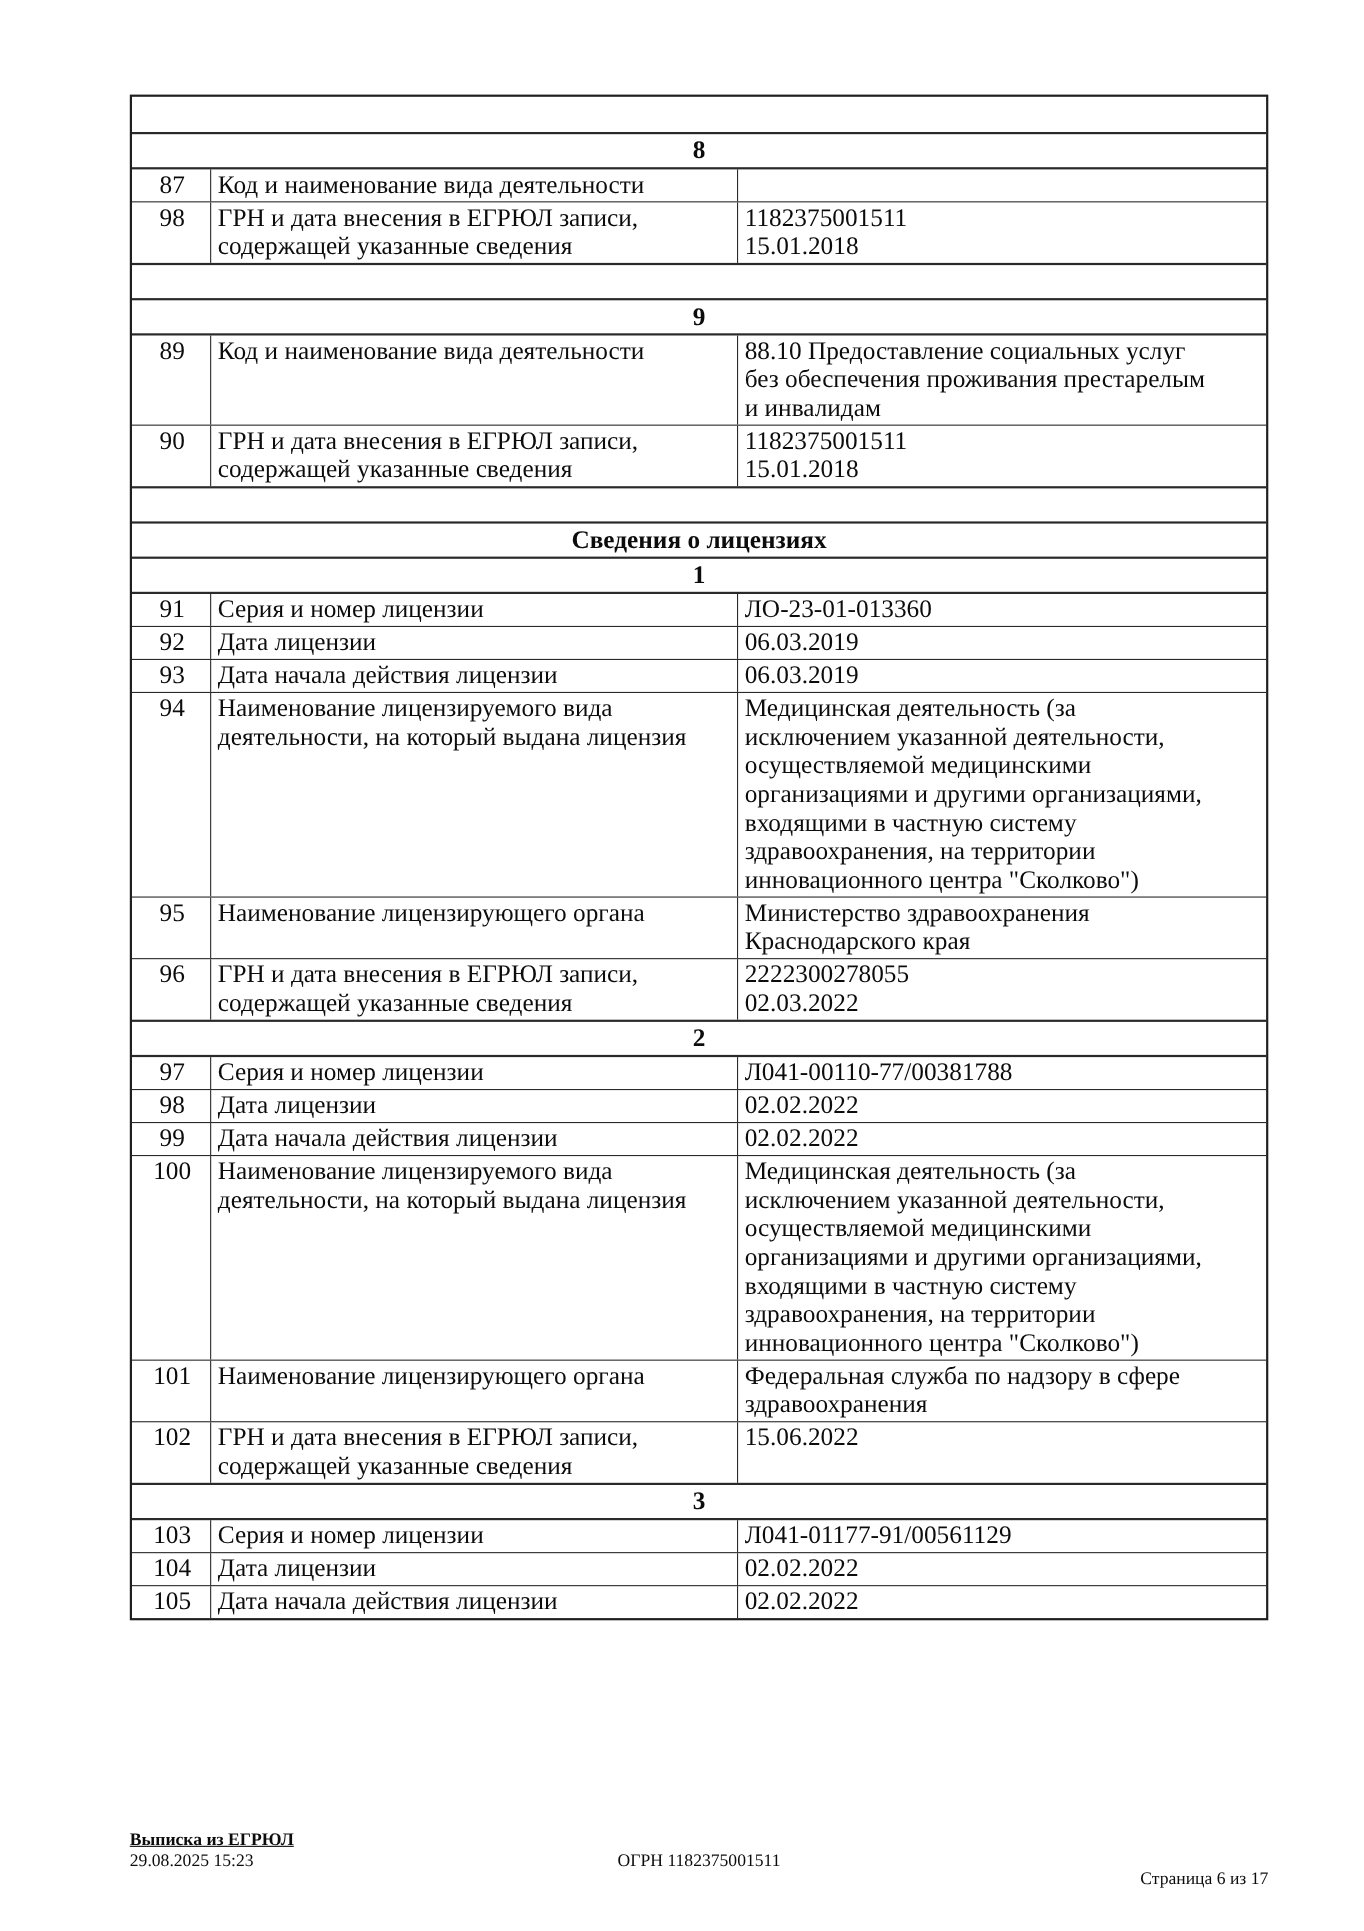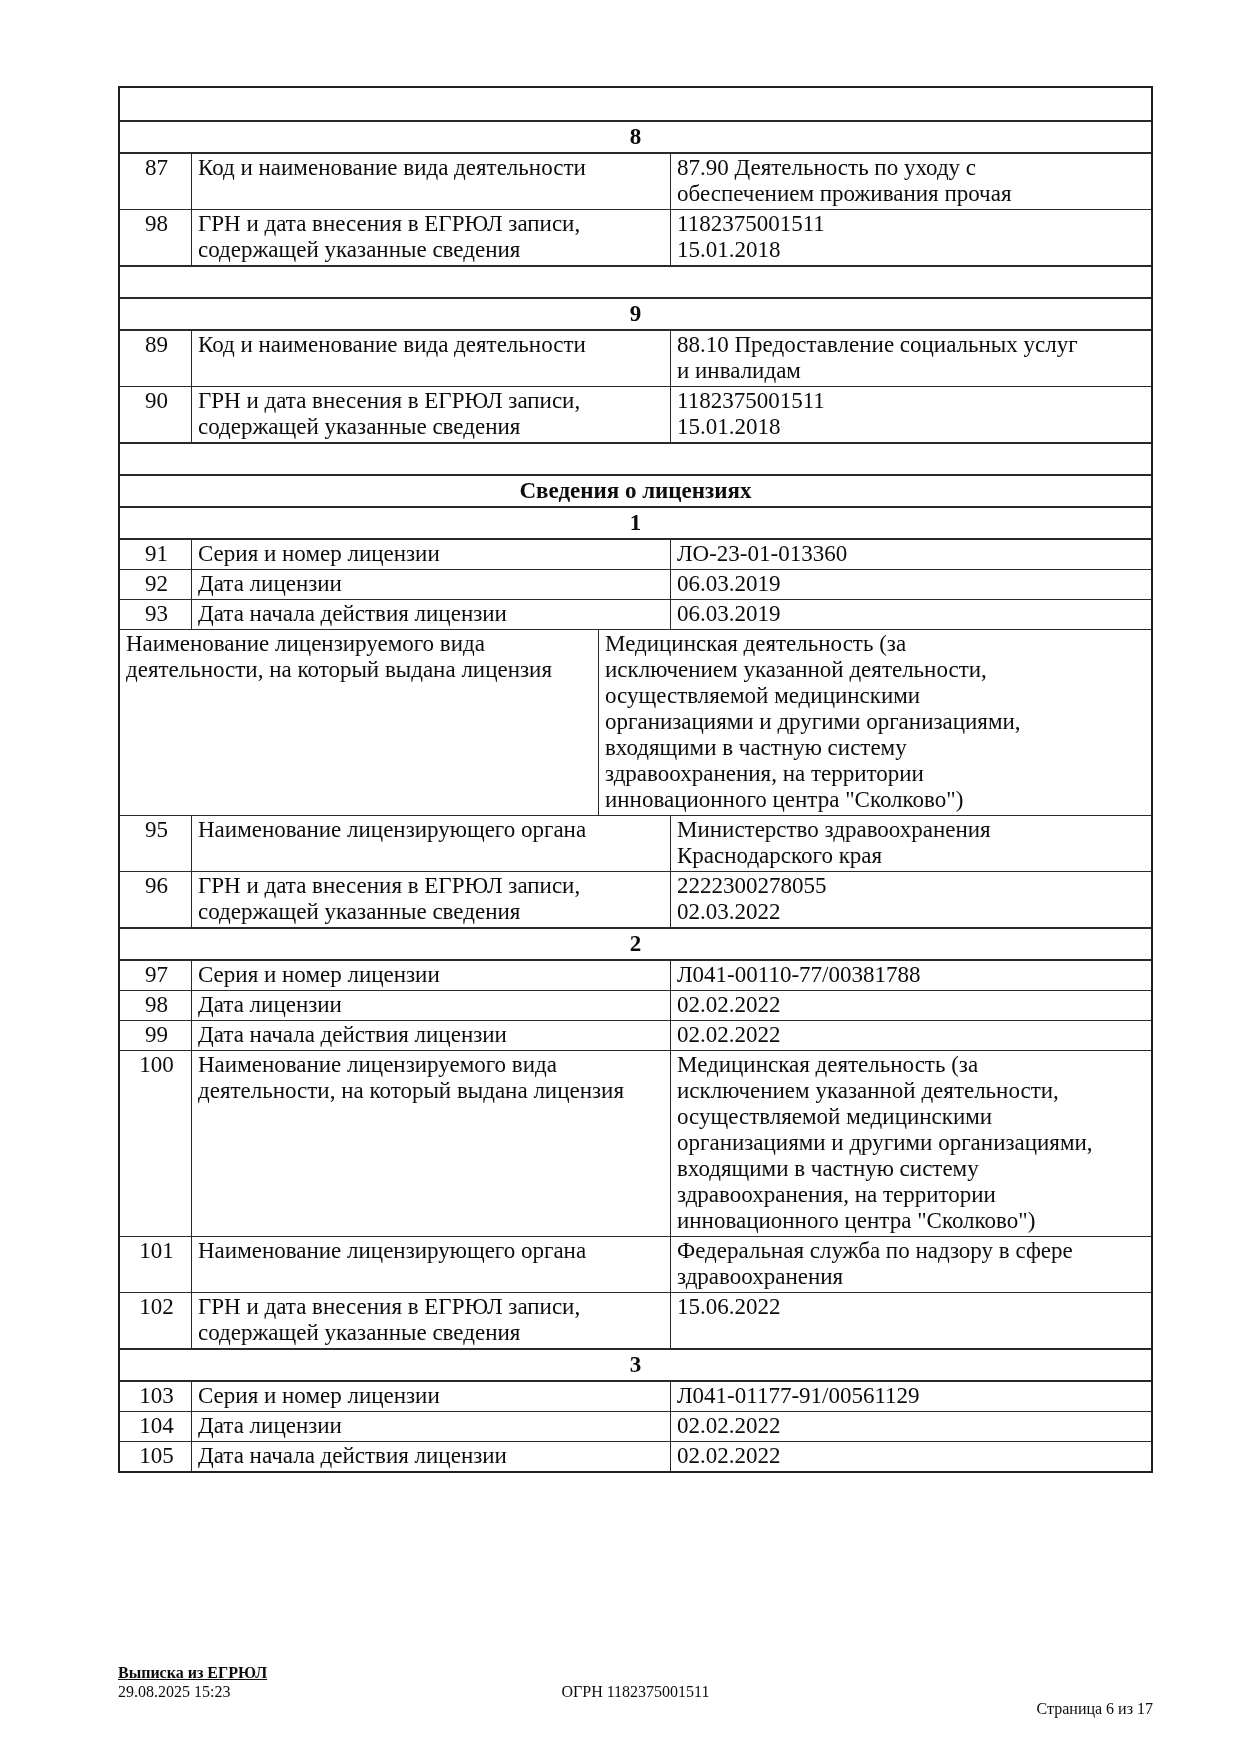--- a/index.html
+++ b/index.html
@@ -82,24 +82,20 @@
   <div class="egrul-table" id="egrul-table">
       <div class="trow spacer"></div>
       <div class="trow section thick">
         <div>8</div>
       </div>
       <div class="trow data thick">
         <div class="cell col-num">87</div>
         <div class="cell col-label">
           <div>Код и наименование вида деятельности</div>
         </div>
-        <div class="cell col-value">
-          <div>87.90 Деятельность по уходу с</div>
-          <div>обеспечением проживания прочая</div>
-        </div>
       </div>
       <div class="trow data">
         <div class="cell col-num">98</div>
         <div class="cell col-label">
           <div>ГРН и дата внесения в ЕГРЮЛ записи,</div>
           <div>содержащей указанные сведения</div>
         </div>
         <div class="cell col-value">
           <div>1182375001511</div>
           <div>15.01.2018</div>
@@ -109,20 +105,21 @@
       <div class="trow section thick">
         <div>9</div>
       </div>
       <div class="trow data thick">
         <div class="cell col-num">89</div>
         <div class="cell col-label">
           <div>Код и наименование вида деятельности</div>
         </div>
         <div class="cell col-value">
           <div>88.10 Предоставление социальных услуг</div>
+          <div>без обеспечения проживания престарелым</div>
           <div>и инвалидам</div>
         </div>
       </div>
       <div class="trow data">
         <div class="cell col-num">90</div>
         <div class="cell col-label">
           <div>ГРН и дата внесения в ЕГРЮЛ записи,</div>
           <div>содержащей указанные сведения</div>
         </div>
         <div class="cell col-value">
@@ -158,20 +155,21 @@
       <div class="trow data">
         <div class="cell col-num">93</div>
         <div class="cell col-label">
           <div>Дата начала действия лицензии</div>
         </div>
         <div class="cell col-value">
           <div>06.03.2019</div>
         </div>
       </div>
       <div class="trow data">
+        <div class="cell col-num">94</div>
         <div class="cell col-label">
           <div>Наименование лицензируемого вида</div>
           <div>деятельности, на который выдана лицензия</div>
         </div>
         <div class="cell col-value">
           <div>Медицинская деятельность (за</div>
           <div>исключением указанной деятельности,</div>
           <div>осуществляемой медицинскими</div>
           <div>организациями и другими организациями,</div>
           <div>входящими в частную систему</div>

